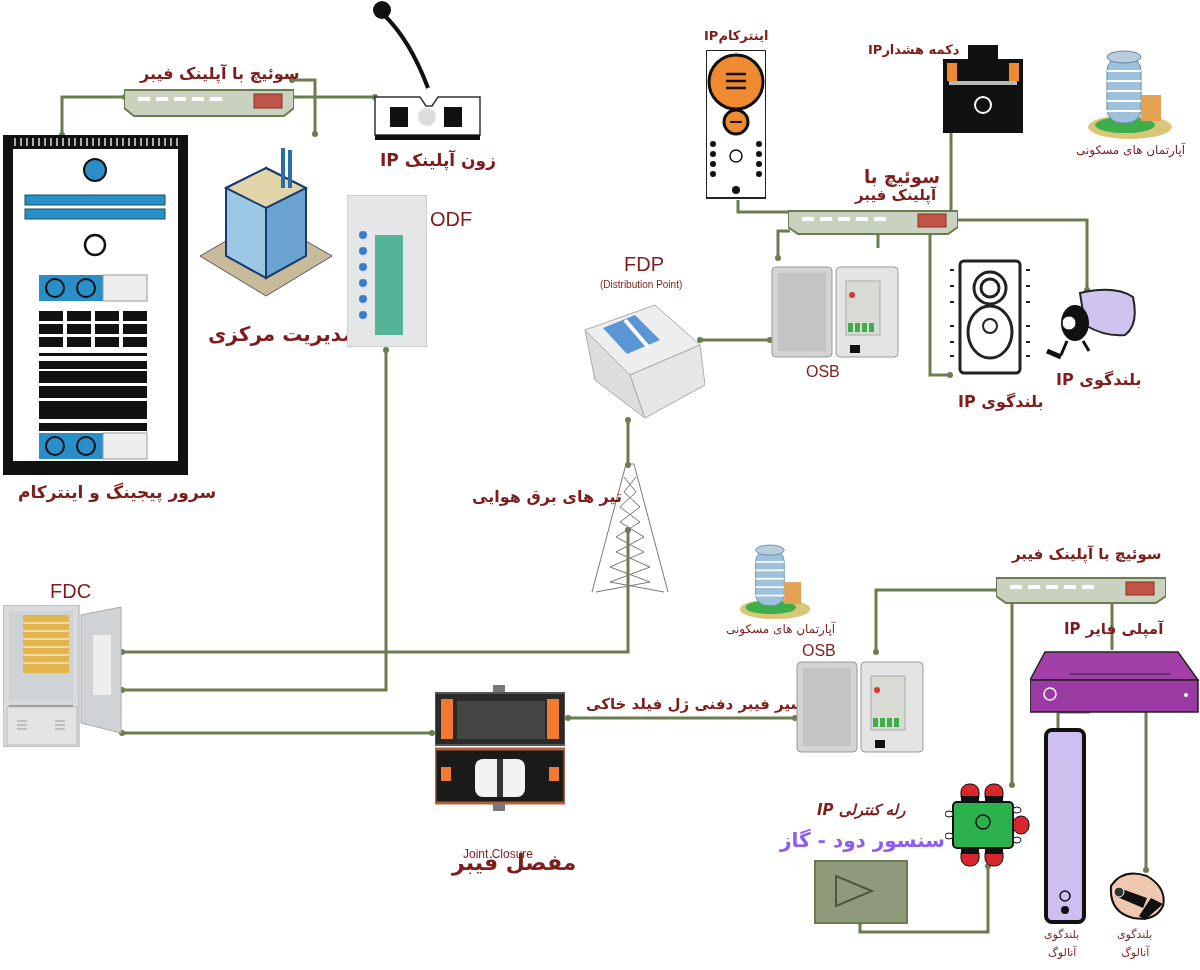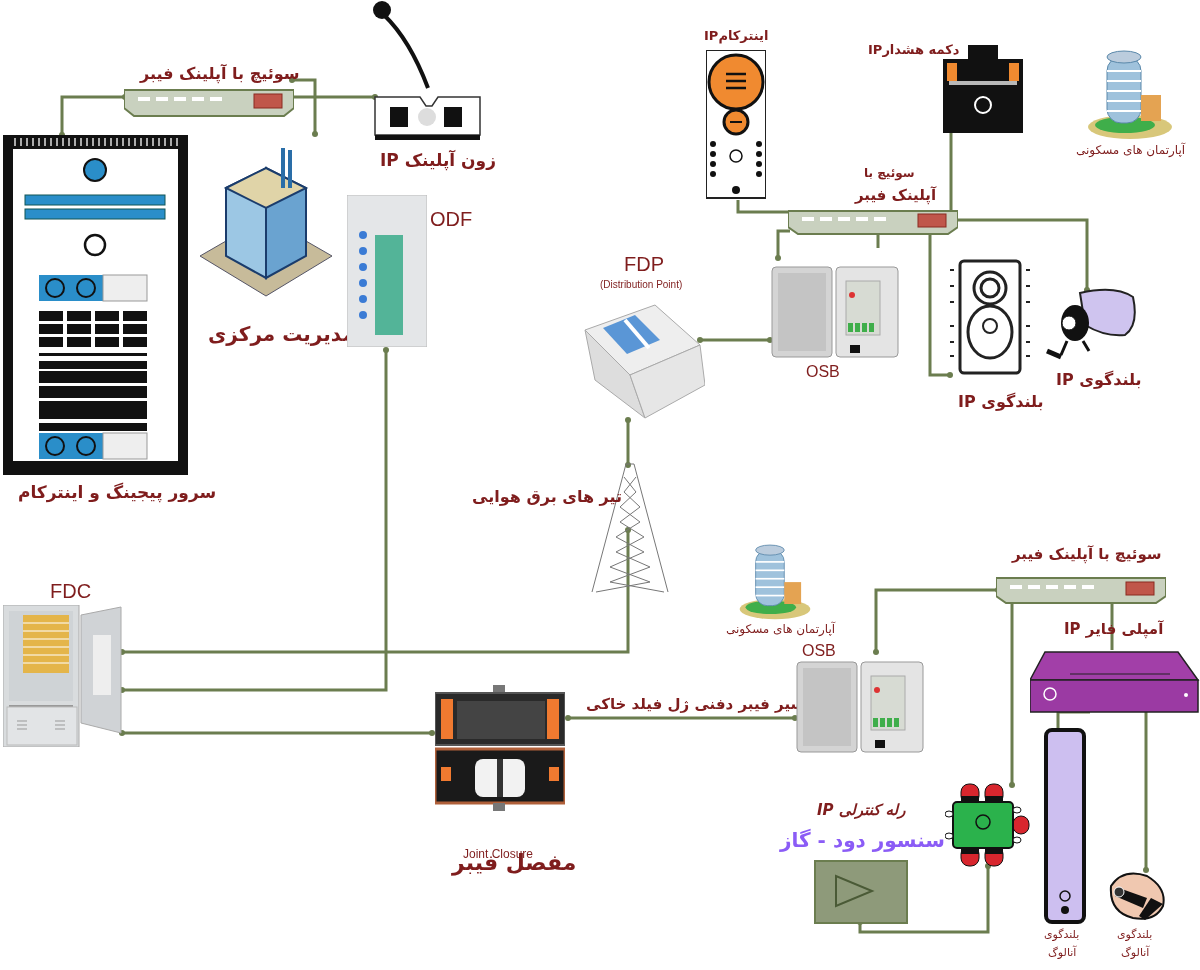--- a/index.html
+++ b/index.html
@@ -267,21 +267,21 @@
         <line x1="22" y1="46" x2="56" y2="46"></line>
         <line x1="22" y1="56" x2="56" y2="56"></line>
         <line x1="22" y1="66" x2="56" y2="66"></line>
       </g>
     <ellipse cx="39" cy="12" rx="17" ry="6" fill="#bcd" stroke="#5a88aa"></ellipse>
     <rect x="56" y="50" width="20" height="26" fill="#e4a352"></rect>
   </svg>
 </div>
 <div class="lbl fa" style="left:1076px;top:143px;font-size:12px;font-weight:normal;">آپارتمان های مسکونی</div>
 
-<div class="lbl fa" style="left:864px;top:166px;font-size:12px;">سوئیچ با</div>
+<div class="lbl fa" style="left:864px;top:166px;font-size:18px;">سوئیچ با</div>
 <div class="lbl fa" style="left:855px;top:186px;font-size:15px;">آپلینک فیبر</div>
 <div class="node" style="left:788px;top:210px;">
   <svg width="170" height="26" viewBox="0 0 170 26">
     <polygon points="0,1 170,1 170,17 160,24 10,24 0,17" fill="#c9d1bf" stroke="#6b7d4f" stroke-width="2"></polygon>
     <g fill="#fff">
         <rect x="14" y="7" width="12" height="4"></rect>
         <rect x="32" y="7" width="12" height="4"></rect>
         <rect x="50" y="7" width="12" height="4"></rect>
         <rect x="68" y="7" width="12" height="4"></rect>
         <rect x="86" y="7" width="12" height="4"></rect>

